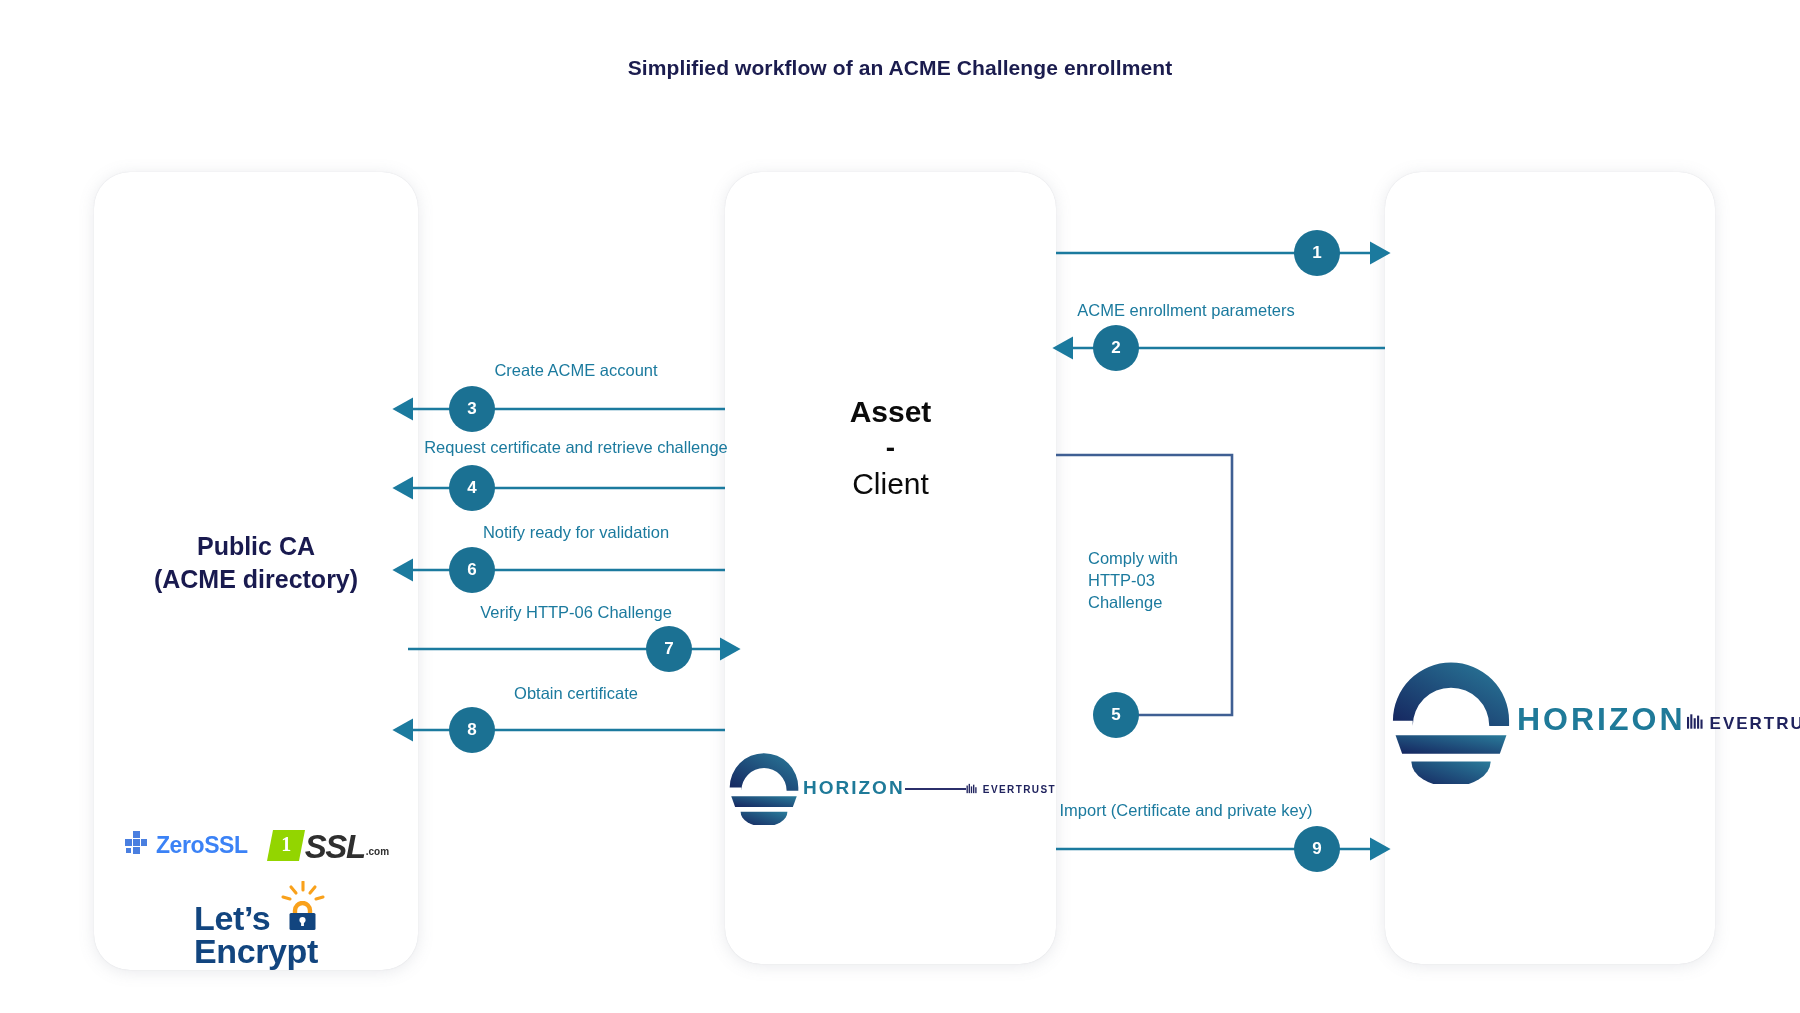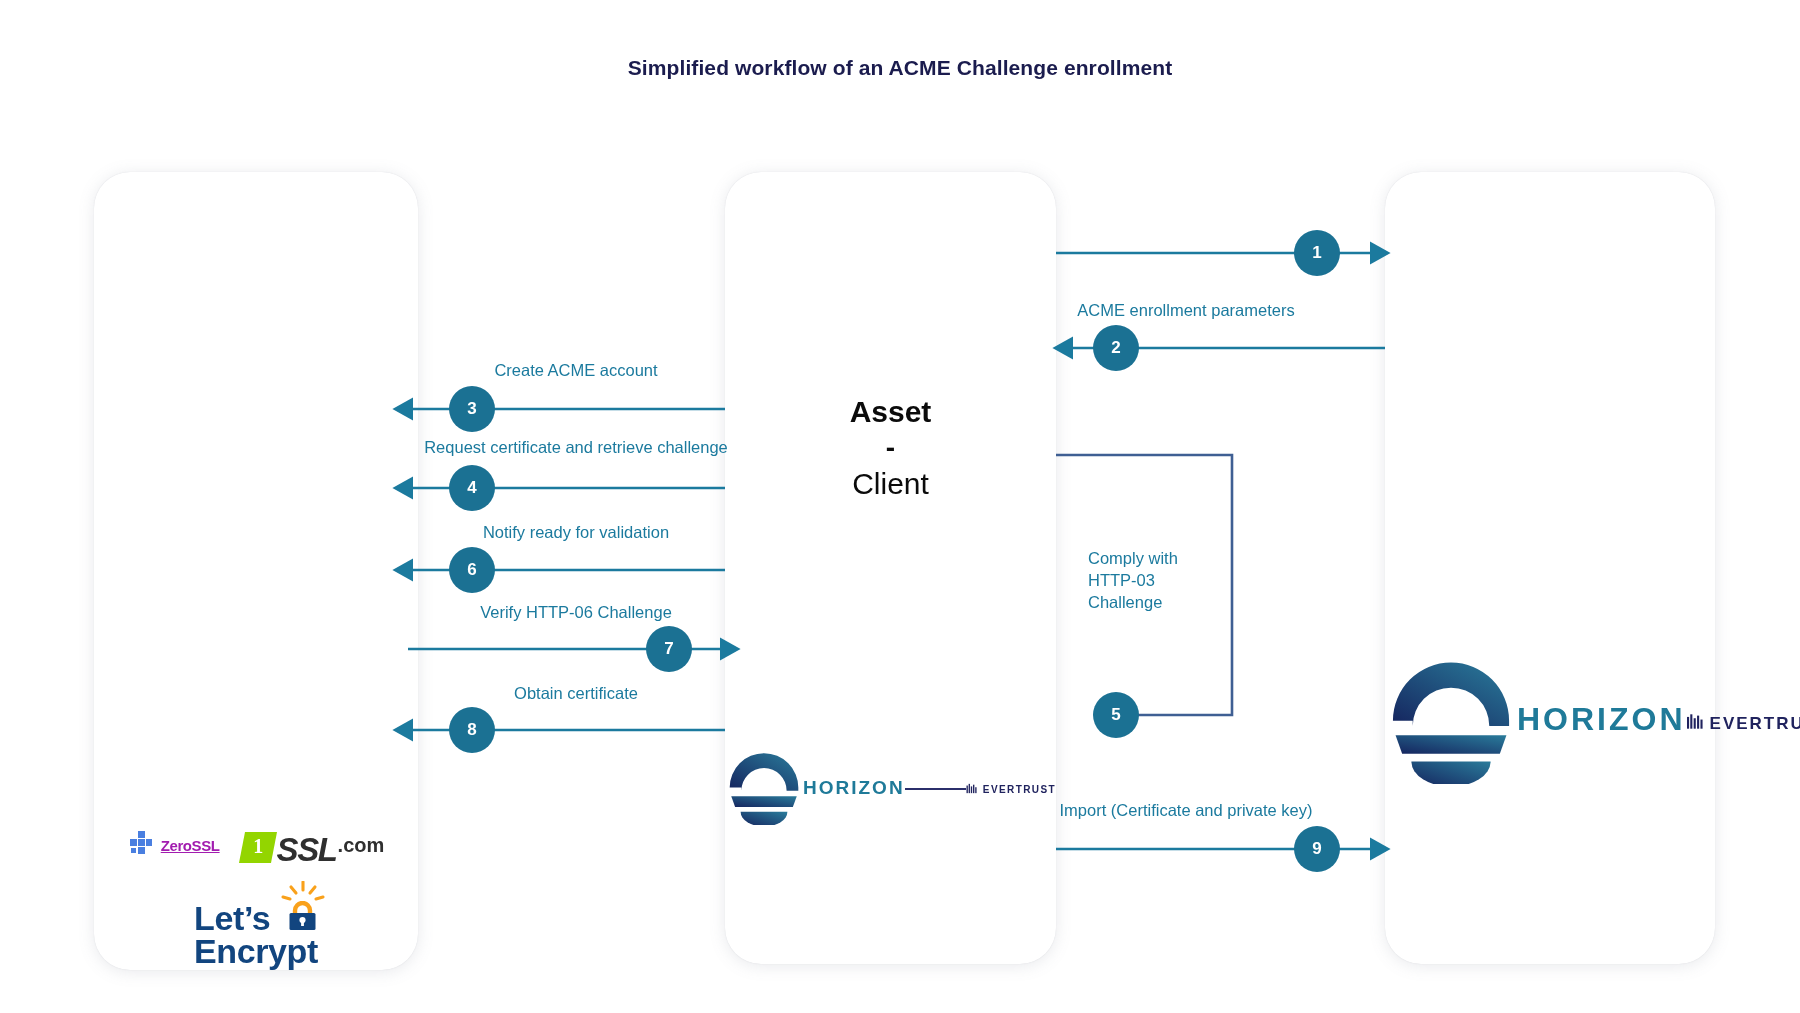--- a/index.html
+++ b/index.html
@@ -70,25 +70,24 @@
     justify-content: center;
     gap: 22px;
     height: 46px;
   }
   .zerossl {
     display: flex;
     align-items: center;
     gap: 7px;
   }
   .zerossl-text {
-    font-size: 15px;
-    font-weight: bold;
-    color: #a21caf;
+    font-size: 23px;
+    font-weight: bold;
+    color: #3b82f6;
     letter-spacing: -0.4px;
-    text-decoration: underline;
   }
   .sslcom {
     display: flex;
     align-items: flex-end;
   }
   .sslcom-badge {
     width: 32px; height: 31px;
     background: #93d500;
     transform: skewX(-11deg);
     position: relative;
@@ -107,21 +106,21 @@
   }
   .sslcom-ssl {
     font-size: 33px;
     font-weight: bold;
     font-style: italic;
     color: #2f2f2f;
     letter-spacing: -1.4px;
     line-height: 0.82;
   }
   .sslcom-com {
-    font-size: 20px;
+    font-size: 10px;
     font-weight: bold;
     color: #2f2f2f;
     line-height: 1.8;
     margin-left: 1px;
   }
 
   
   .letsencrypt {
     margin-top: 34px;
     display: flex;
@@ -227,20 +226,24 @@
   }
 </style>
 </head>
 <body>
 
 <div id="stage">
 
   <div class="title">Simplified workflow of an ACME Challenge enrollment</div>
 
   <div class="panel" id="panel-ca">
+    <div class="ca-title">
+      <div>Public CA</div>
+      <div>(ACME directory)</div>
+    </div>
 
     <div class="ca-logos">
       <div class="logo-row">
 
         <div class="zerossl">
           <span>
             <svg width="26" height="26" viewBox="0 0 26 26">
               <g fill="#4a7fe0">
                 <rect x="10" y="1" width="7" height="7"></rect>
                 <rect x="2" y="9" width="7" height="7"></rect>

